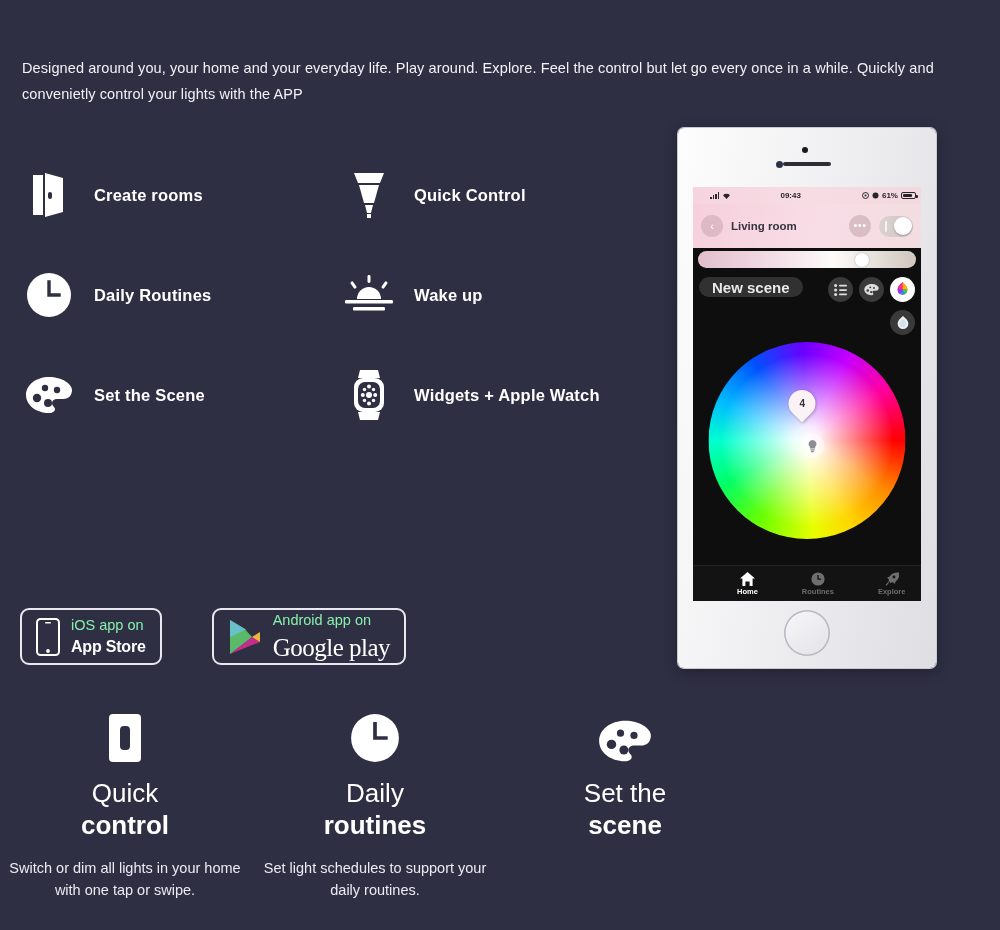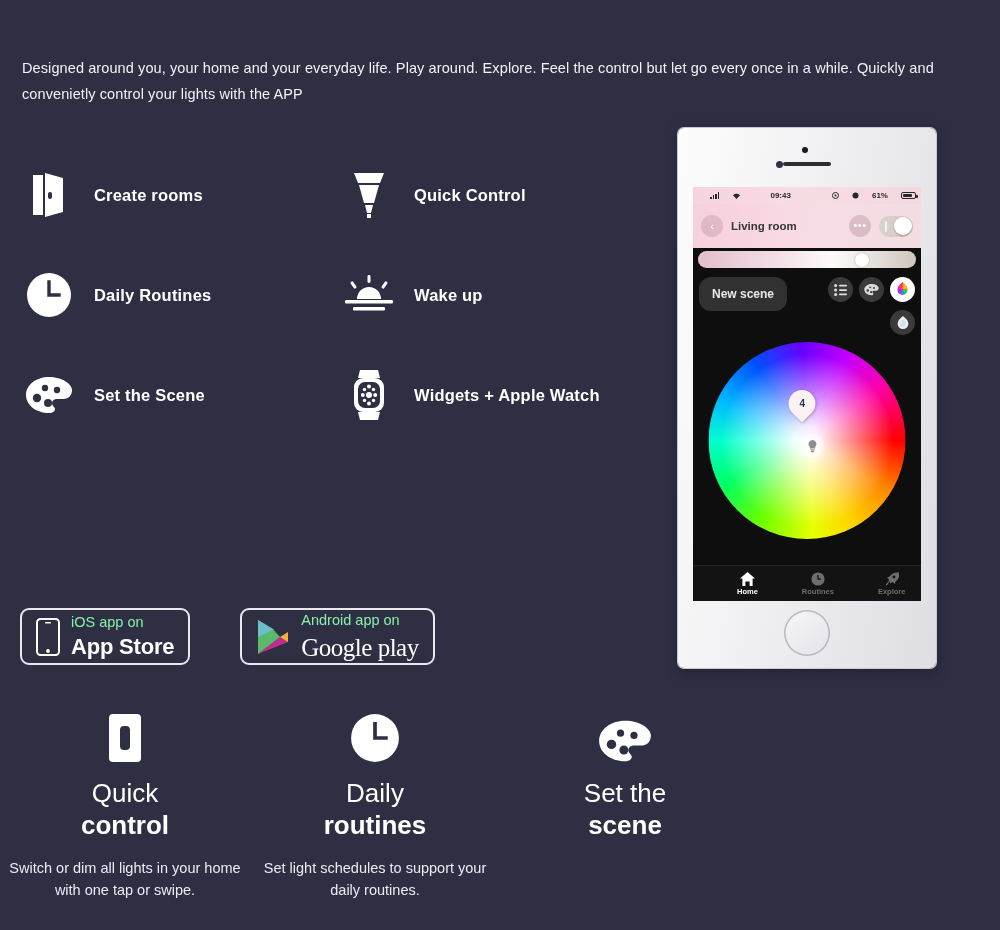--- a/index.html
+++ b/index.html
@@ -54,21 +54,21 @@
   .badge {
     border: 2px solid #e8e8ee;
     border-radius: 9px;
     height: 57px;
     display: flex; align-items: center;
     padding: 0 14px;
     gap: 11px;
   }
   .badge-txt { display: flex; flex-direction: column; justify-content: center; line-height: 1; }
   .badge-small { font-size: 14.5px; color: #86efac; font-weight: normal; margin-bottom: 7px; }
-  .badge-big { font-size: 22px; color: #fff; font-weight: bold; letter-spacing: -.2px; }
+  .badge-big { font-size: 16px; color: #fff; font-weight: bold; letter-spacing: -.2px; }
   .badge-big.thin { font-weight: normal; font-family: "Liberation Serif", serif; font-size: 25px; letter-spacing: -.5px;}
 
   
   .phone {
     position: absolute;
     left: 678px; top: 128px;
     width: 258px; height: 540px;
     background: linear-gradient(100deg,#fdfdfd 0%,#f1f1f3 42%,#dedee3 100%);
     border-radius: 6px;
     box-shadow: 0 0 0 1px #c9c9d2, 0 3px 14px rgba(0,0,0,.35);
@@ -100,21 +100,21 @@
   }
 
   
   .statusbar {
     height: 17px;
     background: linear-gradient(90deg,#f6d4df 0%,#f7dce4 50%,#f3d8e0 100%);
     display: flex; align-items: center; justify-content: space-between;
     padding: 0 5px;
     font-size: 8px; color: #26262b; font-weight: bold;
   }
-  .sb-left, .sb-right { display: flex; align-items: center; gap: 13px; padding-left: 12px; }
+  .sb-left, .sb-right { display: flex; align-items: center; gap: 3px; padding-left: 12px; }
   .sig { display: flex; align-items: flex-end; gap: 1px; height: 7px; }
   .sig i { width: 1.6px; background: #26262b; display: block; }
   .sig i:nth-child(1){height:2.5px}.sig i:nth-child(2){height:4px}
   .sig i:nth-child(3){height:5.5px}.sig i:nth-child(4){height:7px}
   .batt { width: 15px; height: 7.5px; border: 1px solid #26262b; border-radius: 2px; position: relative; }
   .batt::after { content:""; position:absolute; right:-3px; top:2px; width:1.6px;height:3px;background:#26262b;border-radius:0 1px 1px 0;}
   .batt i { position:absolute; left:1px; top:1px; bottom:1px; width:70%; background:#26262b; border-radius:1px; display:block;}
 
   
   .room-head {
@@ -149,22 +149,22 @@
     height: 17px; border-radius: 9px;
     background: linear-gradient(90deg,#e2bfcc 0%,#f2dde6 35%,#fdfbfa 62%,#cfc6bd 100%);
     position: relative;
   }
   .bright i { position:absolute; left:72%; top:1.5px; width:14px;height:14px;border-radius:50%;background:#fff;box-shadow:0 0 2px rgba(0,0,0,.3);display:block;}
 
   
   .scene-bar { position:relative; height: 70px; background:#0e0e0e; padding: 9px 6px 0; }
   .pill {
     display:inline-flex;align-items:center;justify-content:center;
-    height:34px;padding:0 13px;border-radius:12px;
-    background:#313131;color:#e9e9e9;font-size:12px;font-weight:bold;
+    height:20px;padding:0 13px;border-radius:12px;
+    background:#313131;color:#e9e9e9;font-size:15px;font-weight:bold;
   }
   .tool-row { position:absolute; right:6px; top:9px; display:flex; gap:6px; align-items:center; }
   .tool {
     width:25px;height:25px;border-radius:50%;background:#3a3a3a;
     display:flex;align-items:center;justify-content:center;
   }
   .tool.active { background:#fff; }
   .tool-row2 { position:absolute; right:6px; top:42px; }
 
   

